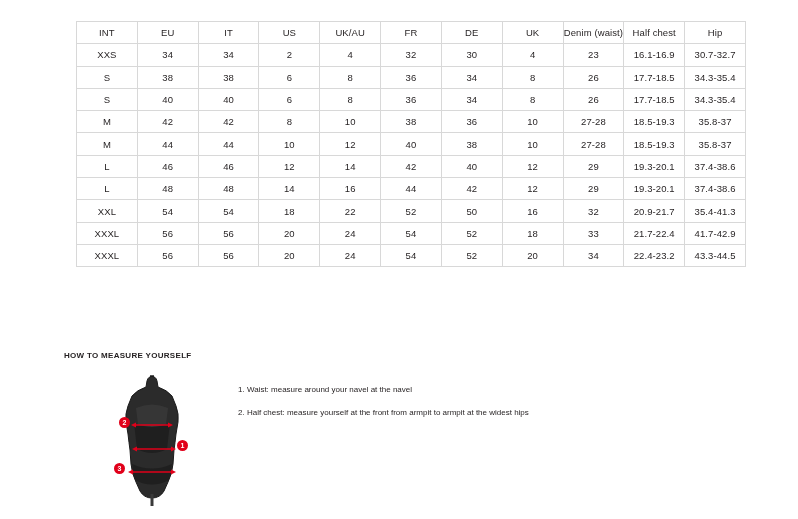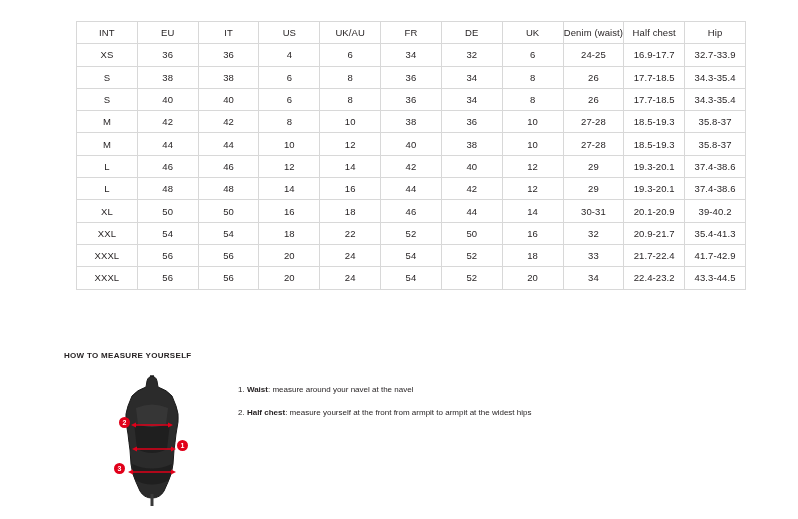--- a/index.html
+++ b/index.html
@@ -75,21 +75,21 @@
     padding: 0;
     list-style: none;
   }
   .measure-list li {
     font-size: 8px;
     line-height: 1.45;
     margin-bottom: 11px;
     color: #231f20;
   }
   .measure-list li .lead {
-    font-weight: bold;
+    font-weight: normal;
     text-align: center;
   }
 
   
   .badge {
     position: absolute;
     width: 11px;
     height: 11px;
     border-radius: 50%;
     background: #e1001a;
@@ -120,31 +120,31 @@
         <th>FR</th>
         <th>DE</th>
         <th>UK</th>
         <th>Denim (waist)</th>
         <th>Half chest</th>
         <th>Hip</th>
       </tr>
     </thead>
     <tbody>
       <tr>
-        <td>XS</td>
-        <td>36</td>
-        <td>36</td>
+        <td>XXS</td>
+        <td>34</td>
+        <td>34</td>
+        <td>2</td>
         <td>4</td>
-        <td>6</td>
-        <td>34</td>
         <td>32</td>
-        <td>6</td>
-        <td>24-25</td>
-        <td>16.9-17.7</td>
-        <td>32.7-33.9</td>
+        <td>30</td>
+        <td>4</td>
+        <td>23</td>
+        <td>16.1-16.9</td>
+        <td>30.7-32.7</td>
       </tr>
       <tr>
         <td>S</td>
         <td>38</td>
         <td>38</td>
         <td>6</td>
         <td>8</td>
         <td>36</td>
         <td>34</td>
         <td>8</td>
@@ -209,33 +209,20 @@
         <td>48</td>
         <td>48</td>
         <td>14</td>
         <td>16</td>
         <td>44</td>
         <td>42</td>
         <td>12</td>
         <td>29</td>
         <td>19.3-20.1</td>
         <td>37.4-38.6</td>
-      </tr>
-      <tr>
-        <td>XL</td>
-        <td>50</td>
-        <td>50</td>
-        <td>16</td>
-        <td>18</td>
-        <td>46</td>
-        <td>44</td>
-        <td>14</td>
-        <td>30-31</td>
-        <td>20.1-20.9</td>
-        <td>39-40.2</td>
       </tr>
       <tr>
         <td>XXL</td>
         <td>54</td>
         <td>54</td>
         <td>18</td>
         <td>22</td>
         <td>52</td>
         <td>50</td>
         <td>16</td>

